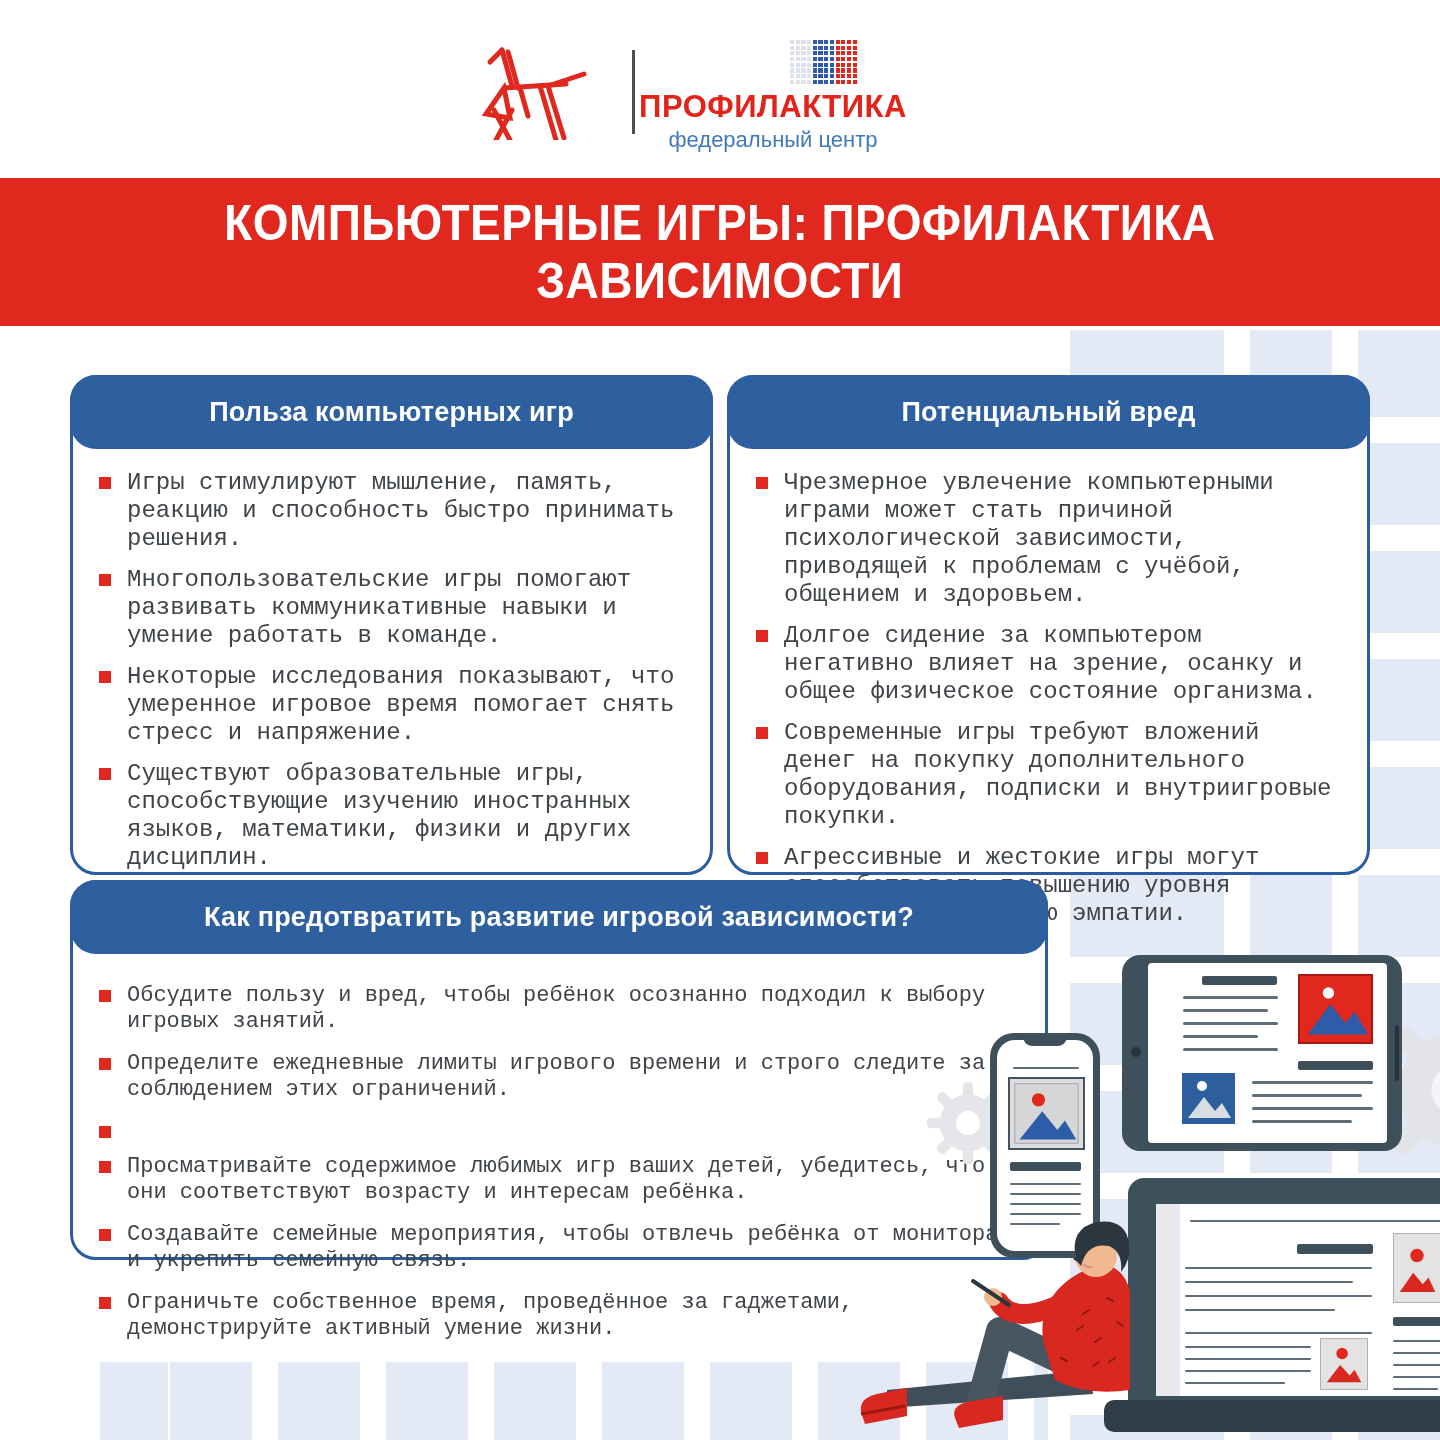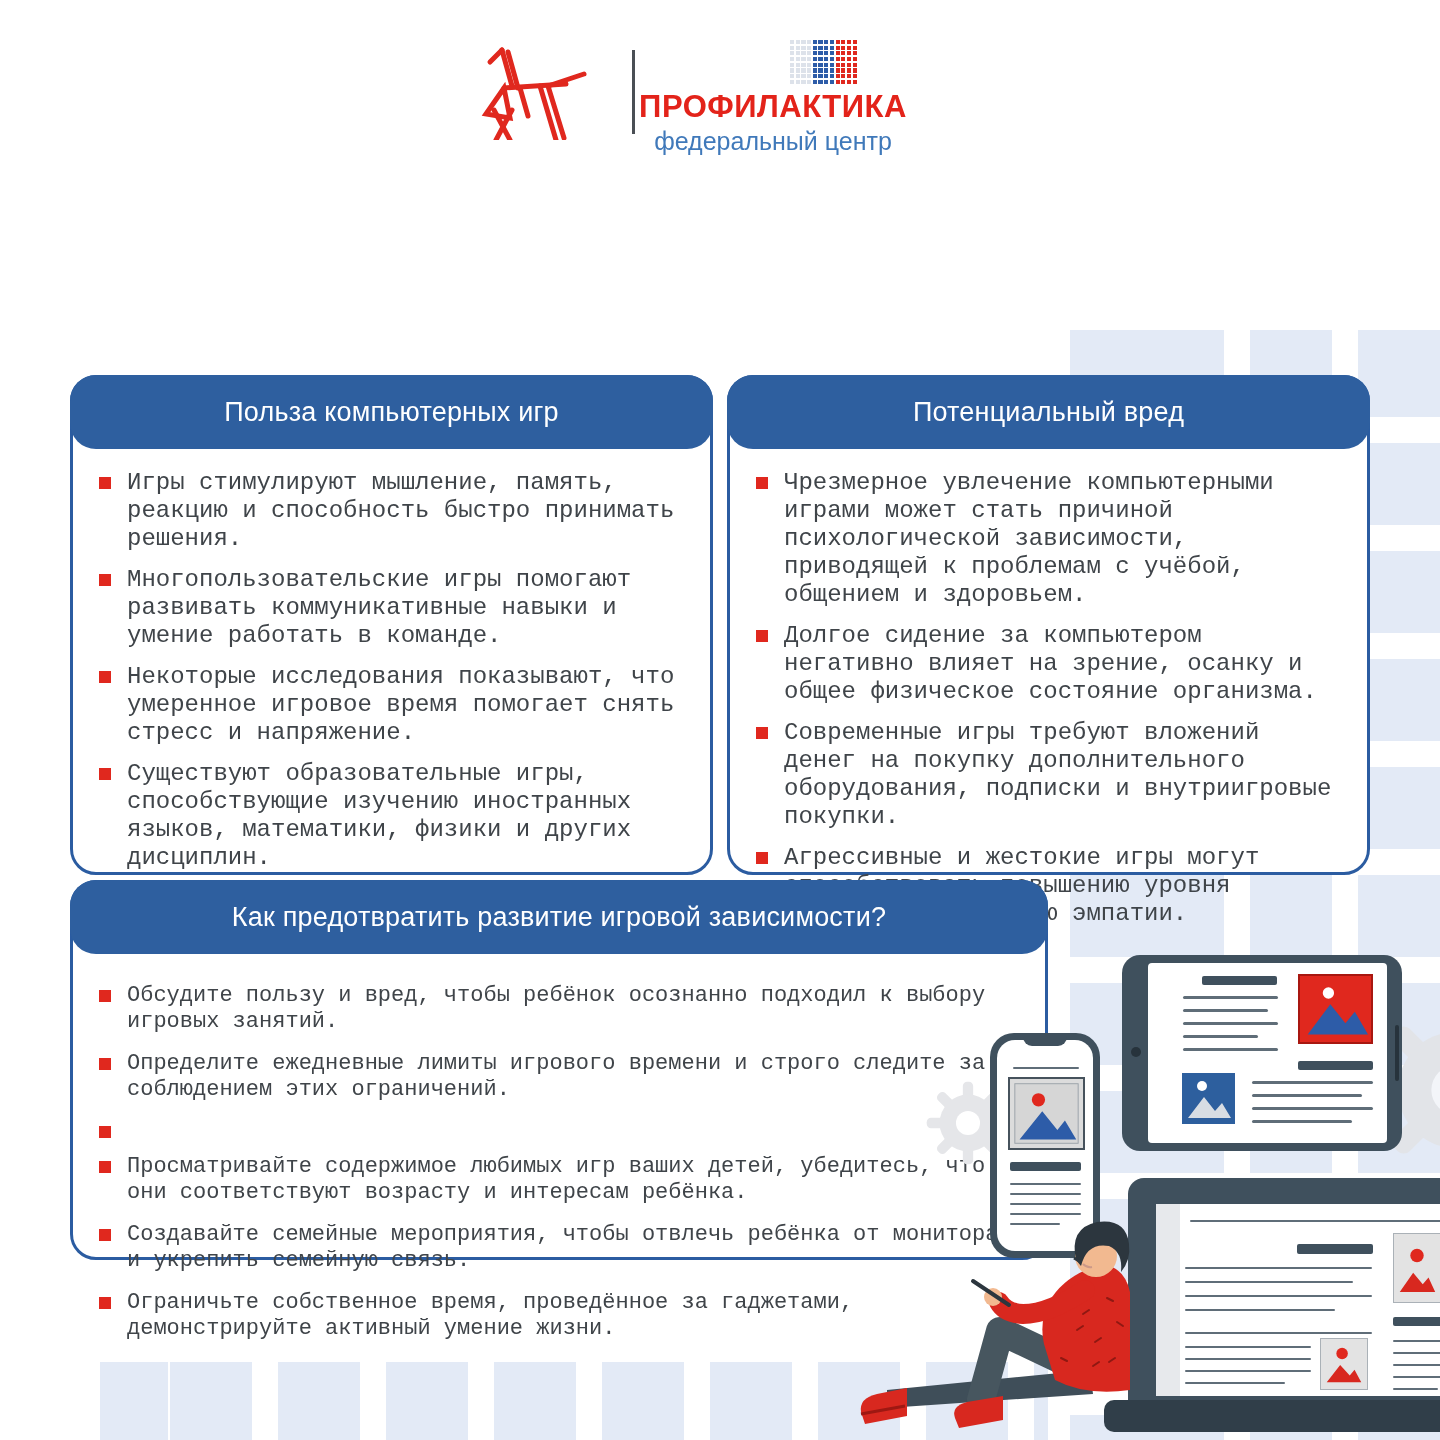--- a/index.html
+++ b/index.html
@@ -10,41 +10,41 @@
   
   .horse{position:absolute;left:476px;top:44px;width:112px;height:96px;}
   .logo-divider{position:absolute;left:632px;top:50px;width:3px;height:84px;background:#4a4f55;}
   .pixel-grid{position:absolute;left:790px;top:38px;width:68px;height:46px;
     background-image:
       repeating-linear-gradient(0deg, transparent 0 4.2px, #fff 4.2px 5.7px),
       repeating-linear-gradient(90deg, transparent 0 4.2px, #fff 4.2px 5.7px),
       linear-gradient(90deg,#dde2ea 0 33.4%, #2d5ca8 0 66.7%, #e0281e 0 100%);}
   .brand{position:absolute;left:628px;top:90px;width:290px;text-align:center;}
   .brand-title{color:#e3231a;font-weight:bold;font-size:31px;letter-spacing:.5px;line-height:1.1;}
-  .brand-subtitle{color:#4079ba;font-size:25px;margin-top:3px;}
+  .brand-subtitle{color:#4079ba;font-size:22px;margin-top:3px;}
 
   
   .banner{position:absolute;left:0;top:178px;width:1440px;height:148px;background:#e0281e;
           display:flex;flex-direction:column;align-items:center;justify-content:center;z-index:1;}
   .banner-inner{transform:scaleX(.92);transform-origin:center;text-align:center;color:#fff;
                 font-weight:bold;font-size:50px;line-height:58px;letter-spacing:.5px;}
 
   
   .plaid{position:absolute;z-index:0;
     background-image:
       repeating-linear-gradient(to bottom, transparent 0 82px, #fff 82px 108px),
       repeating-linear-gradient(to right, #e3eaf6 0 82px, #fff 82px 108px);}
   .plaid-right{left:1044px;top:330px;width:396px;height:1110px;background-position:98px 5px;}
   .plaid-bottom{left:100px;top:1362px;width:948px;height:78px;background-position:70px 0px;}
 
   
   .card{position:absolute;background:#fff;border:3px solid #2b5ca1;border-radius:26px;z-index:1;}
   .card-head{position:absolute;left:-3px;right:-3px;top:-3px;height:74px;background:#2e5f9f;
              border-radius:26px;display:flex;align-items:center;justify-content:center;}
-  .card-head h2{margin:0;color:#fff;font-size:27px;font-weight:normal;letter-spacing:.2px;}
+  .card-head h2{margin:0;color:#fff;font-size:27px;font-weight:bold;letter-spacing:.2px;}
   .card-body{position:absolute;left:0;right:0;top:74px;bottom:0;}
   ul.bullets{list-style:none;margin:0;padding:0;}
   .bullet-item{display:flex;align-items:flex-start;font-family:Liberation Mono, monospace;}
   .sq{flex:0 0 auto;width:12px;height:12px;background:#e0281e;margin-top:8px;}
   .bt{color:#3f4449;}
 
   .card-benefits{left:70px;top:375px;width:643px;height:500px;}
   .card-harm{left:727px;top:375px;width:643px;height:500px;}
   .card-prevention{left:70px;top:880px;width:978px;height:380px;}
 
@@ -105,20 +105,26 @@
     <path d="M64 42 L80 96"></path>
     <path d="M72 42 L88 94"></path>
   </svg>
   <div class="logo-divider"></div>
   <div class="pixel-grid"></div>
   <div class="brand">
     <div class="brand-title">ПРОФИЛАКТИКА</div>
     <div class="brand-subtitle">федеральный центр</div>
   </div>
 
+  <div class="banner">
+    <div class="banner-inner">
+      <div>КОМПЬЮТЕРНЫЕ ИГРЫ: ПРОФИЛАКТИКА</div>
+      <div>ЗАВИСИМОСТИ</div>
+    </div>
+  </div>
 
   <section class="card card-benefits">
     <div class="card-head">
       <h2>Польза компьютерных игр</h2>
     </div>
     <div class="card-body">
       <ul class="bullets">
         <li class="bullet-item">
             <span class="sq"></span>
             <span class="bt">Игры стимулируют мышление, память, реакцию и способность быстро принимать решения.</span>

